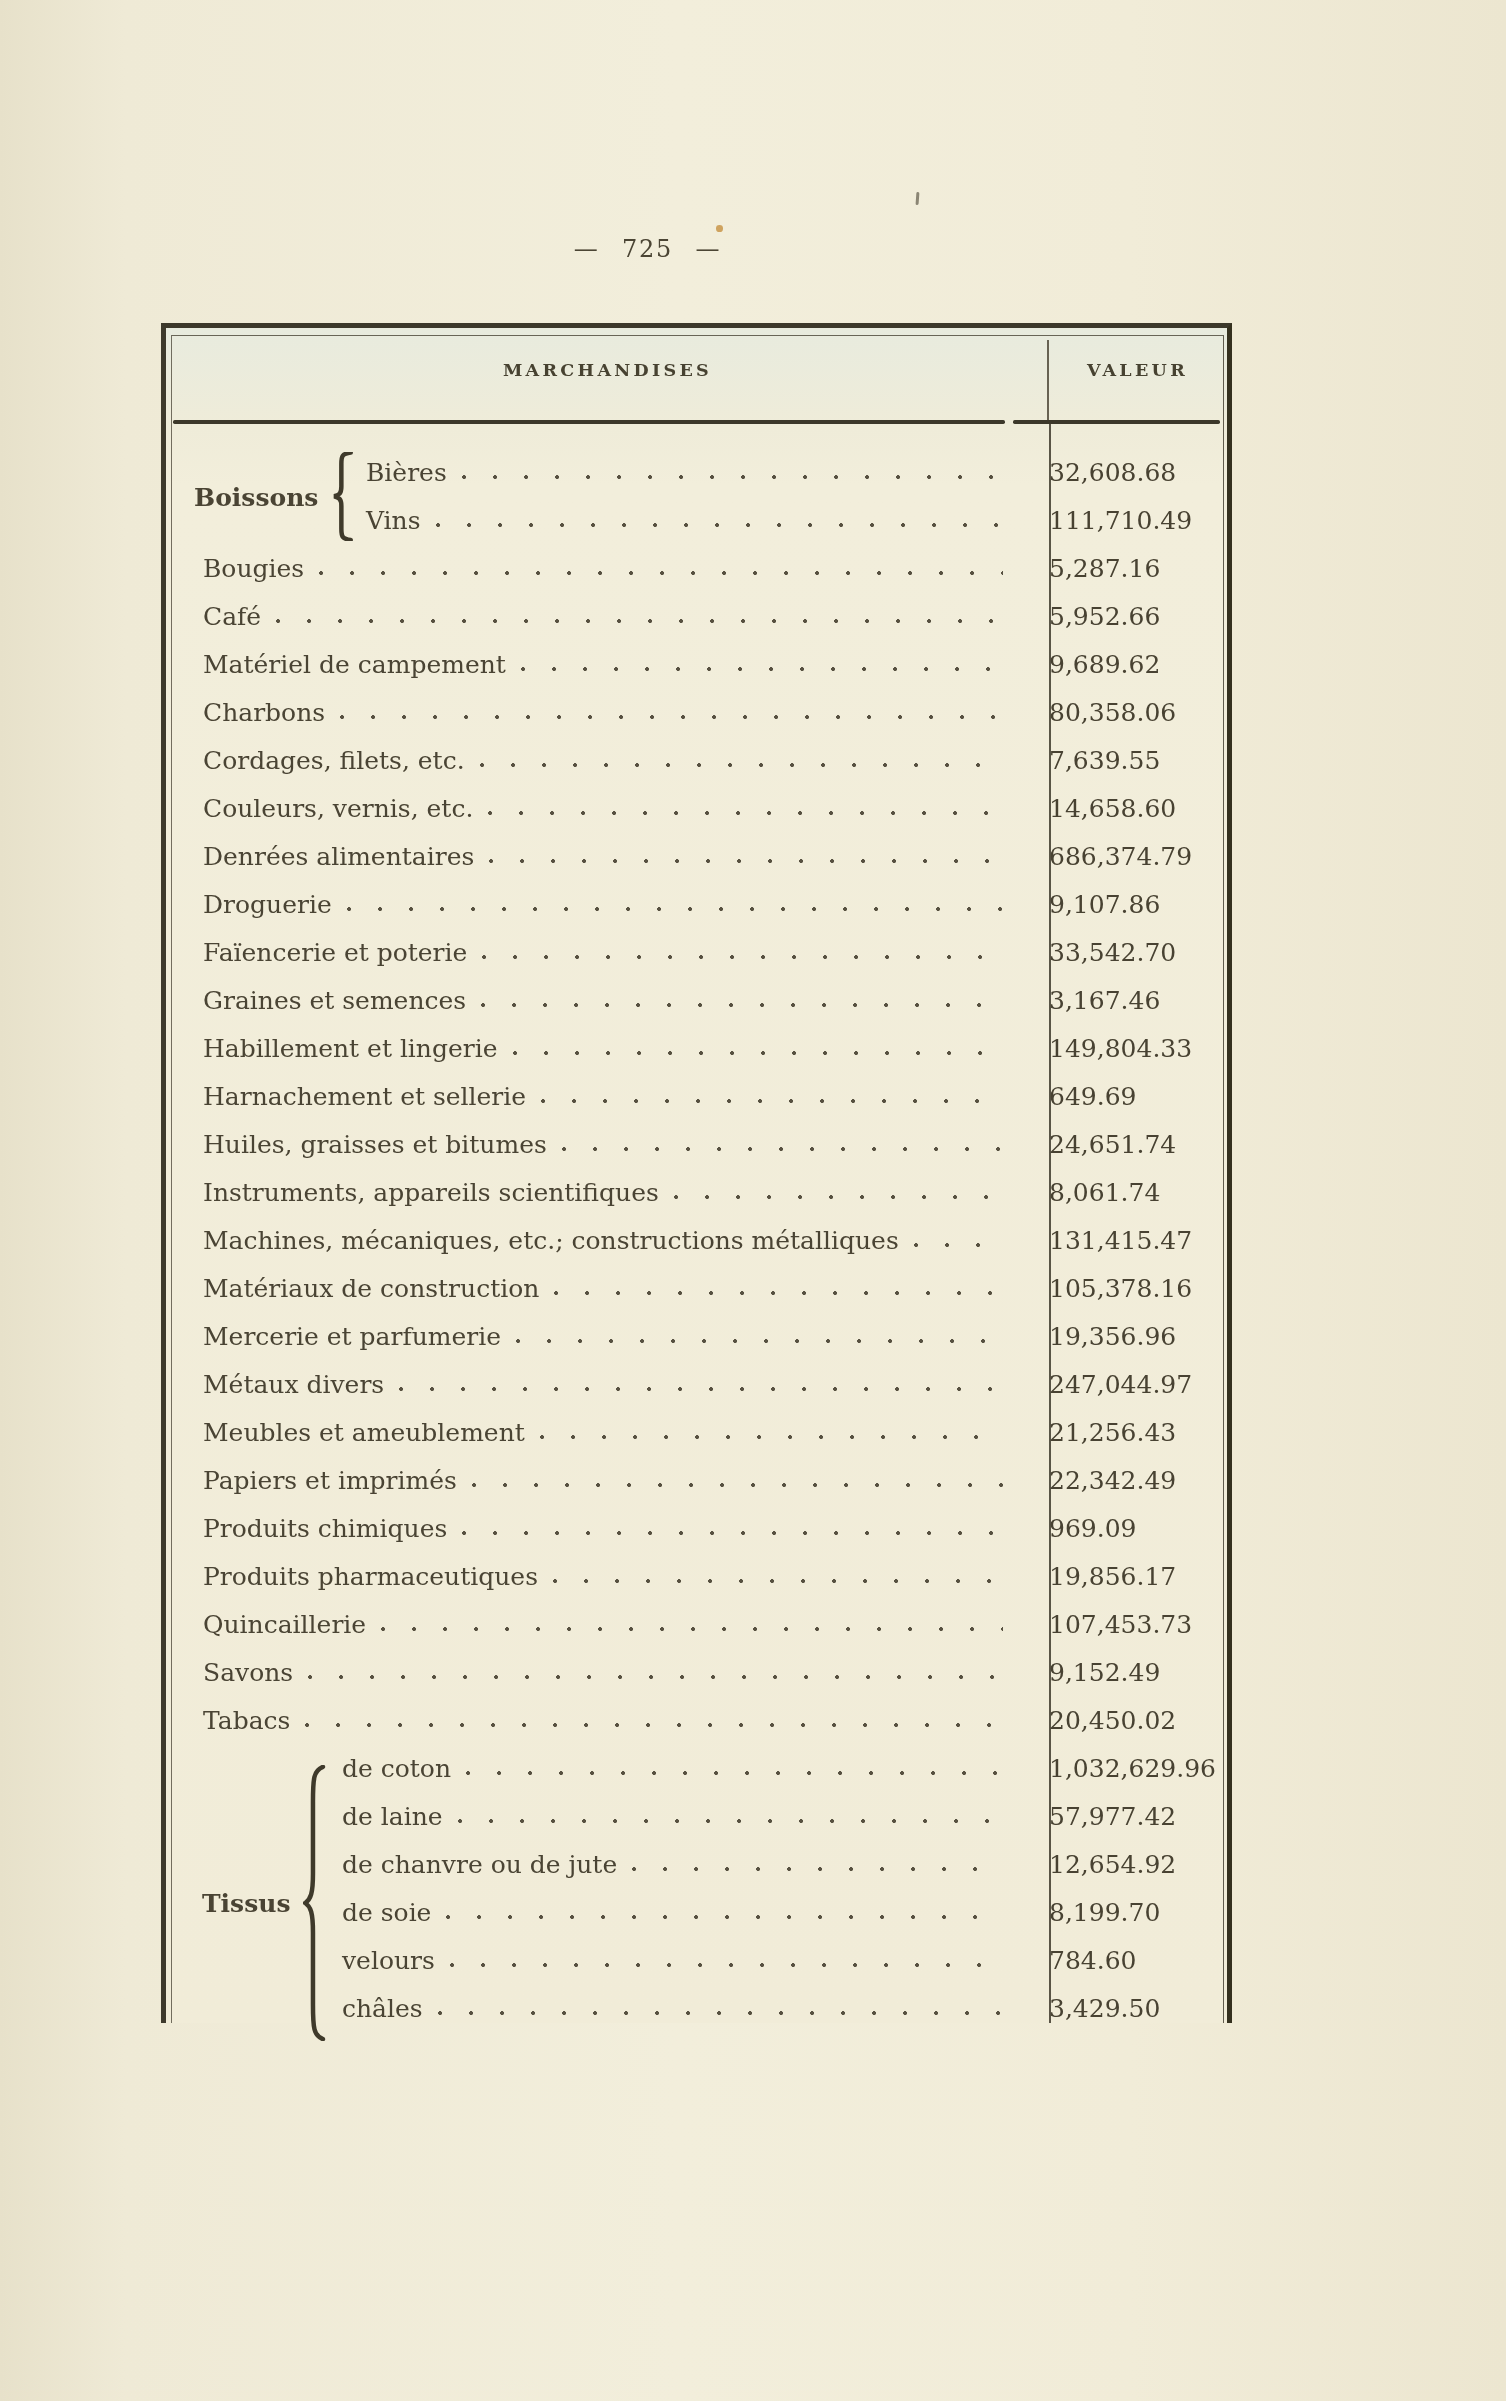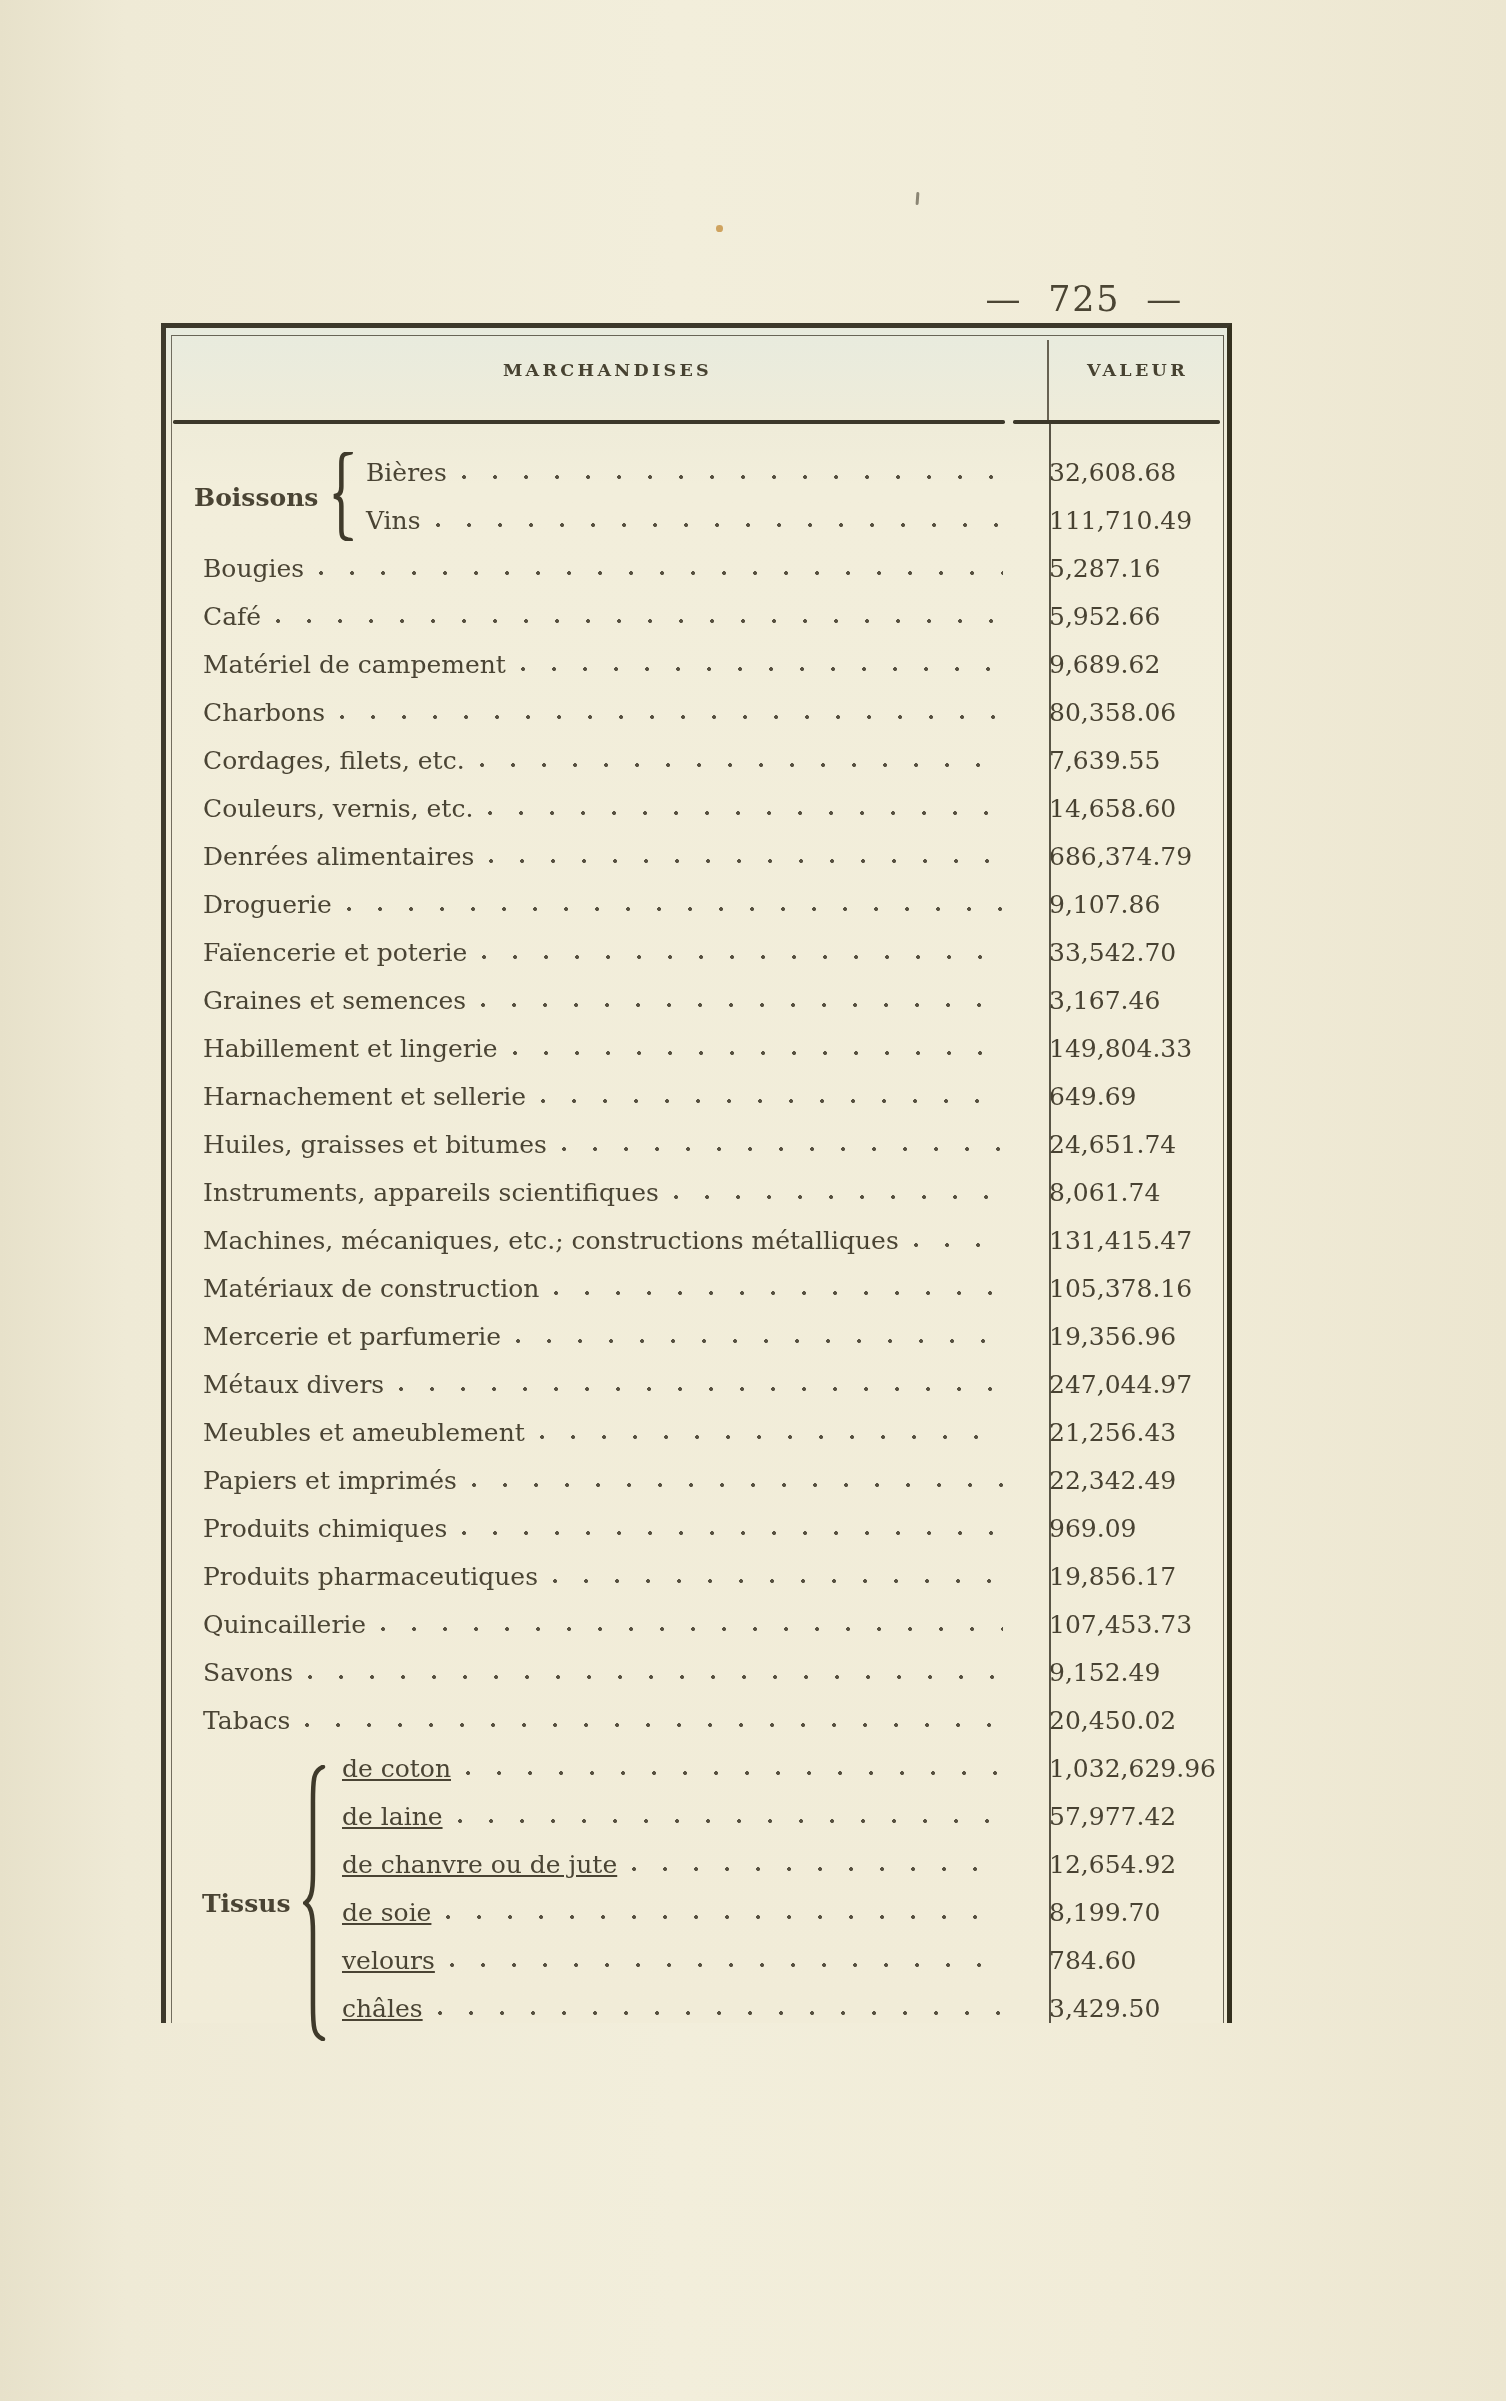--- a/index.html
+++ b/index.html
@@ -11,27 +11,26 @@
     position:relative;
     width:1506px;height:2401px;
     margin:0 auto;
     background:linear-gradient(90deg,#e7e1ca 0px,#efead6 125px,#f2eedb 45%,#f1ecd8 75%,#ece6d0 100%);
     overflow:hidden;
     color:#4a4434;
   }
   
   .page-number{
     position:absolute;left:161px;top:235px;width:1071px;
-    text-align:right;
+    text-align:center;
     transform:translateX(-49px);
-    font-size:35px;
+    font-size:24px;
     letter-spacing:1.7px;
     word-spacing:13.3px;
     color:#4b4534;
-    margin-top:44px;
   }
   
   .artifact-tick{
     position:absolute;left:916px;top:192px;width:2.5px;height:12.5px;
     background:rgba(84,79,62,.65);border-radius:1.7px;transform:rotate(4deg);
   }
   .artifact-speck{
     position:absolute;left:716px;top:225px;width:6.7px;height:6.7px;
     border-radius:50%;background:#c59040;opacity:.8;
   }
@@ -86,21 +85,21 @@
     height:48px;
   }
   .row-left{
     width:883px;flex:none;
     display:flex;align-items:center;
     box-sizing:border-box;
     padding-left:37px;
     min-width:0;
   }
   .row.g-boissons .row-left{padding-left:200px;}
-  .row.g-tissus .row-left{padding-left:176px;text-decoration:underline;}
+  .row.g-tissus .row-left{padding-left:176px;}
   .row-label{
     font-size:25px;white-space:nowrap;
     color:#4a4434;
   }
   .leader{
     flex:1;min-width:0;height:5px;align-self:center;
     margin:11.6px 46px 0 15px;
     background-image:radial-gradient(circle at 2.1px 2.1px, rgba(70,64,48,.9) 1.7px, rgba(70,64,48,0) 2.2px);
     background-size:31px 5px;
     background-repeat:repeat-x;

